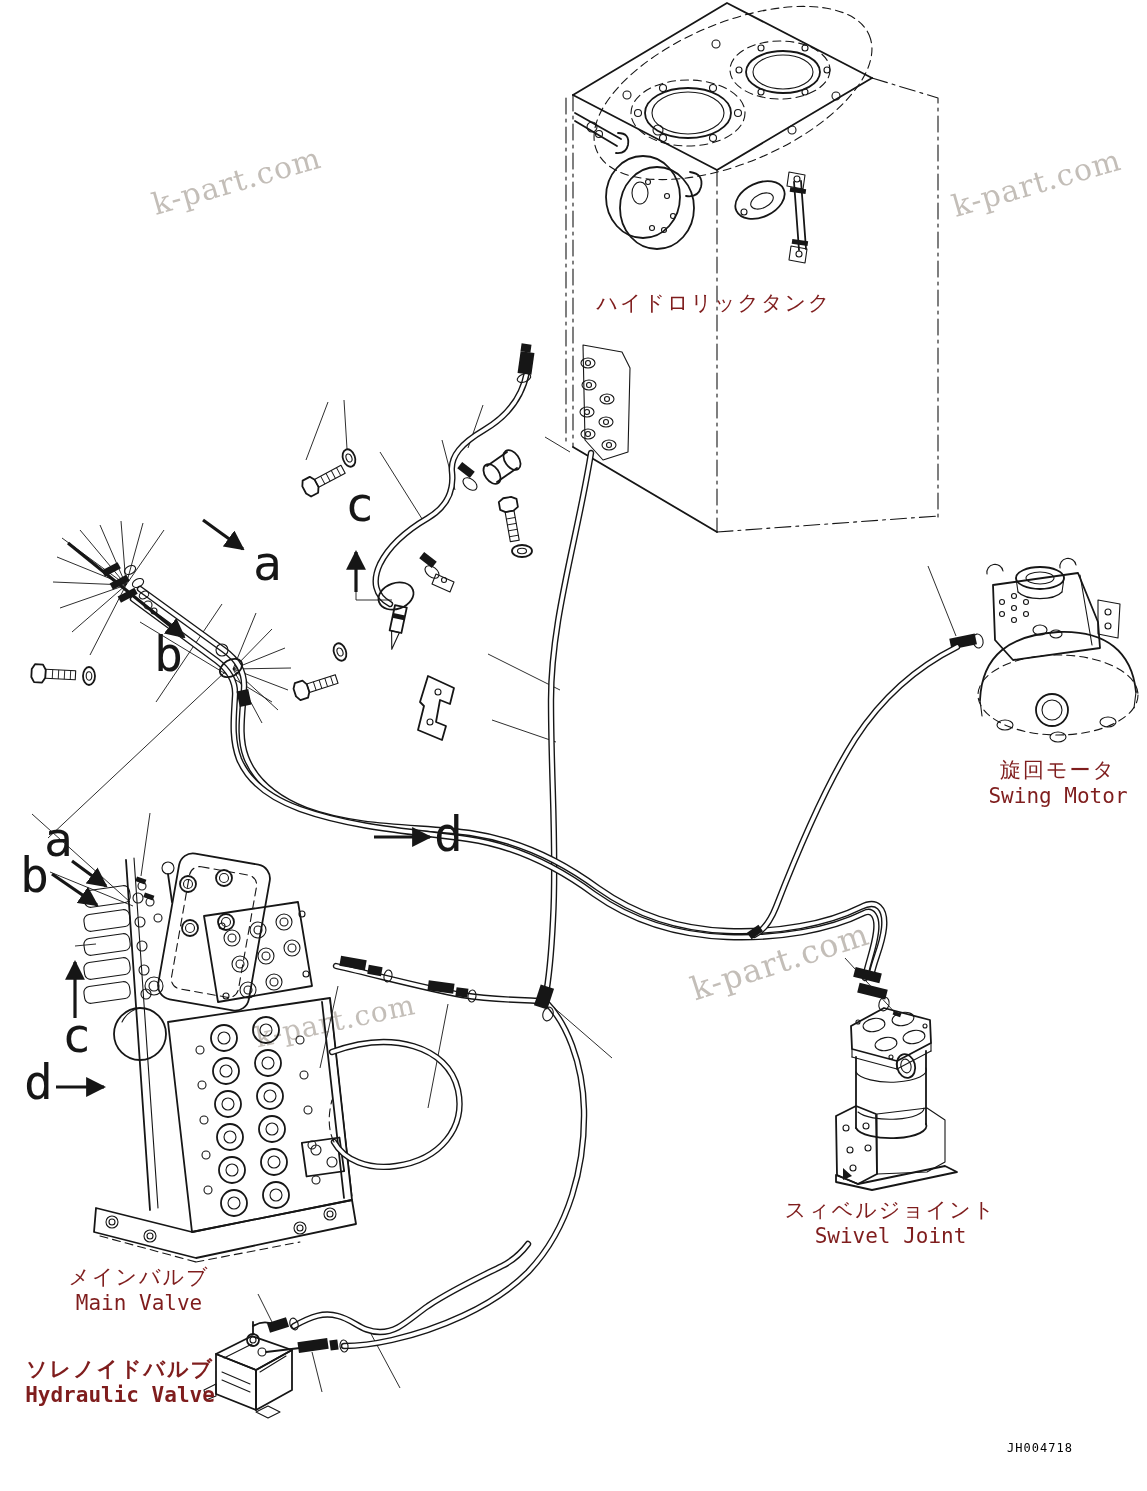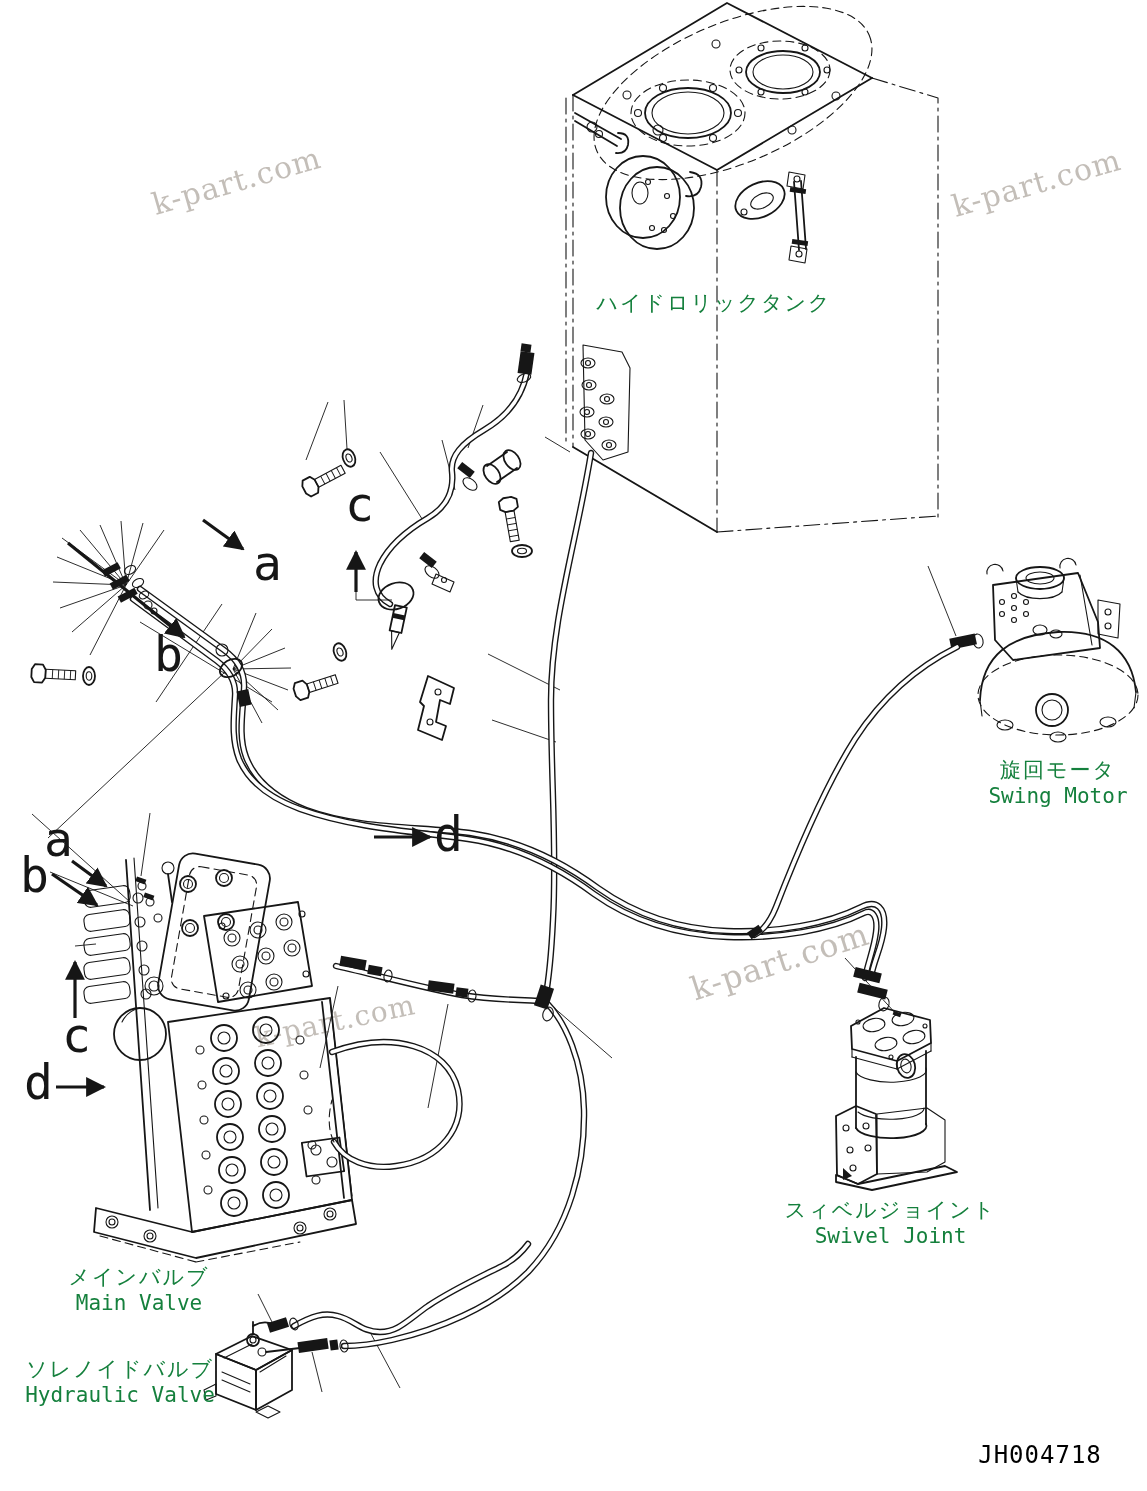--- a/index.html
+++ b/index.html
@@ -11,24 +11,24 @@
   .ln{fill:none;stroke:#161616;stroke-width:1.1;stroke-linecap:round;stroke-linejoin:round;}
   .ln2{fill:none;stroke:#161616;stroke-width:1.8;stroke-linecap:round;stroke-linejoin:round;}
   .thin{fill:none;stroke:#161616;stroke-width:0.9;}
   .dash{stroke-dasharray:8 5;}
   .phantom{stroke-dasharray:16 5 3 5;}
   .tube-o{fill:none;stroke:#161616;stroke-width:6.4;stroke-linecap:round;}
   .tube-i{fill:none;stroke:#ffffff;stroke-width:3.6;stroke-linecap:round;}
   .blk{fill:#161616;stroke:none;}
   .arrow{fill:none;stroke:#161616;stroke-width:3.2;}
   .callout{font-family:"DejaVu Sans Mono",monospace;font-size:48px;fill:#161616;}
-  .cmp-label{position:absolute;text-align:center;color:#15803d;font-size:21px;line-height:26px;
+  .cmp-label{position:absolute;text-align:center;color:#7f1d1d;font-size:21px;line-height:26px;
              white-space:nowrap;}
   .cmp-label .jp{letter-spacing:2px;}
-  .pn{position:absolute;font-size:24px;letter-spacing:1px;color:#000;text-align:center;}
+  .pn{position:absolute;font-size:12px;letter-spacing:1px;color:#000;text-align:center;}
 </style>
 </head>
 <body>
 
 <div class="canvas">
 
   <div class="wm" style="left:148px;top:188px;transform:rotate(-16deg);">k-part.com</div>
   <div class="wm" style="left:948px;top:190px;transform:rotate(-16deg);">k-part.com</div>
   <div class="wm" style="left:686px;top:972px;transform:rotate(-18deg);font-size:32px;">k-part.com</div>
   <div class="wm" style="left:252px;top:1022px;transform:rotate(-12deg);font-size:28px;">k-part.com</div>
@@ -538,20 +538,20 @@
     <div class="en">Swing Motor</div>
   </div>
   <div class="cmp-label" style="left:758px;top:1197px;width:265px;">
     <div class="jp">スィベルジョイント</div>
     <div class="en">Swivel Joint</div>
   </div>
   <div class="cmp-label" style="left:7px;top:1264px;width:264px;">
     <div class="jp">メインバルブ</div>
     <div class="en">Main Valve</div>
   </div>
-  <div class="cmp-label" style="left:0px;top:1356px;width:240px;">
+  <div class="cmp-label" style="left:0px;top:1356px;width:240px;font-weight:bold;">
     <div class="jp">ソレノイドバルブ</div>
     <div class="en">Hydraulic Valve</div>
   </div>
 
   <div class="pn" style="left:960px;top:1441px;width:160px;">JH004718</div>
 
 </div>
 
 </body></html>

